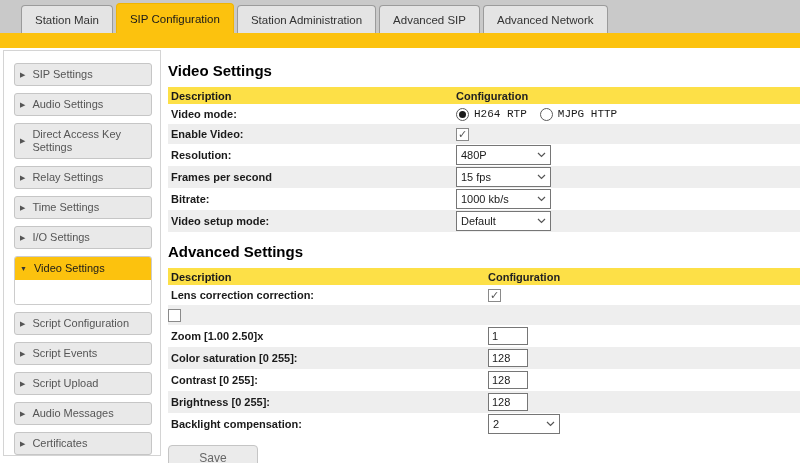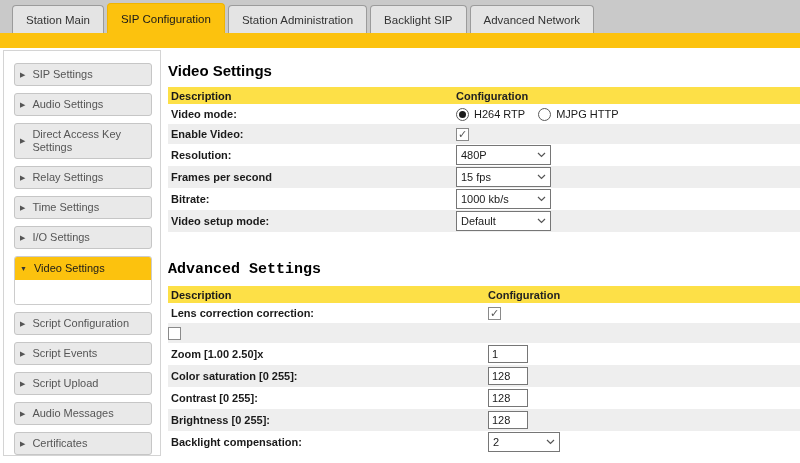--- a/index.html
+++ b/index.html
@@ -7,21 +7,21 @@
   body {
     width:800px; height:463px; position:relative; overflow:hidden;
     background:#ffffff; color:#222;
     font-family:"Liberation Sans", sans-serif; font-size:11px;
   }
 
   
   .tabbar {
     position:absolute; top:0; left:0; width:800px; height:33px;
     background:#c9c9c9; display:flex; align-items:flex-end; gap:3px;
-    padding-left:12px;
+    padding-left:21px;
   }
   .tab {
     height:28px; display:flex; align-items:center; padding:0 13px;
     background:#e4e4e4; border:1px solid #9b9b9b; border-bottom:none;
     border-radius:4px 4px 0 0; font-size:11.5px; color:#333; cursor:pointer;
     white-space:nowrap;
   }
   .tab.active { background:#fcc20e; border-color:#f0b400; height:30px; color:#1a1a1a; }
   .accent-bar { position:absolute; top:33px; left:0; width:800px; height:15px; background:#fcc20e; }
 
@@ -41,39 +41,39 @@
   .accordion .acc-head {
     background:#fcc20e; color:#1a1a1a; min-height:23px; padding:4px 5px;
     display:flex; align-items:center; gap:7px; cursor:pointer;
   }
   .accordion .acc-head .arr { font-size:7px; color:#333; }
   .accordion .acc-body { background:#fff; height:25px; }
 
   
   .content { position:absolute; left:168px; top:62px; width:632px; }
   .section-title { font-size:15px; font-weight:bold; color:#000; margin:0 0 8px 0; }
-  .section + .section .section-title { margin-top:29px;font-family:Liberation Mono, monospace; }
+  .section + .section .section-title { margin-top:11px; }
   .tbl { width:632px; }
   .tr { display:flex; align-items:center; min-height:20px; background:#fff; }
   .tr.head { background:#fde047; min-height:17px; }
   .tr.even { background:#eeeeee; }
   .tr.ctl { min-height:22px; }
   .td-desc { font-weight:bold; color:#1a1a1a; padding-left:3px; flex:0 0 auto; }
   .sec-video .td-desc { width:288px; }
   .sec-adv   .td-desc { width:320px; }
   .td-conf { flex:1; display:flex; align-items:center; gap:5px; }
 
   
   .radio {
     width:13px; height:13px; border-radius:50%; border:1px solid #5a5a5a;
     background:#fff; display:inline-flex; align-items:center; justify-content:center;
     flex:0 0 auto; cursor:pointer;
   }
   .radio.on::after { content:""; width:7px; height:7px; border-radius:50%; background:#1a1a1a; }
-  .radio-label { color:#1a1a1a; margin-right:8px; }
+  .radio-label { color:#1a1a1a; margin-right:8px;font-family:Liberation Mono, monospace; }
   .checkbox {
     width:13px; height:13px; border:1px solid #8a8a8a; background:#fff;
     display:inline-flex; align-items:center; justify-content:center;
     font-size:11px; line-height:11px; color:#555; cursor:pointer; flex:0 0 auto;
   }
   .sel {
     height:20px; border:1px solid #767676; background:#fff; cursor:pointer;
     display:inline-flex; align-items:center; justify-content:space-between;
     padding:0 4px 0 4px; color:#1a1a1a;
   }
@@ -91,21 +91,21 @@
     font-family:"Liberation Sans", sans-serif; font-size:12px; cursor:pointer;
   }
 </style>
 </head>
 <body>
 
 <header class="tabbar" id="tabbar">
     <div class="tab">Station Main</div>
     <div class="tab active">SIP Configuration</div>
     <div class="tab">Station Administration</div>
-    <div class="tab">Backlight SIP</div>
+    <div class="tab">Advanced SIP</div>
     <div class="tab">Advanced Network</div>
   </header>
 <div class="accent-bar"></div>
 <nav class="sidebar" id="sidebar">
     <div class="side-item">
       <span class="arr">▶</span>
       <span>SIP Settings</span>
     </div>
     <div class="side-item">
       <span class="arr">▶</span>

